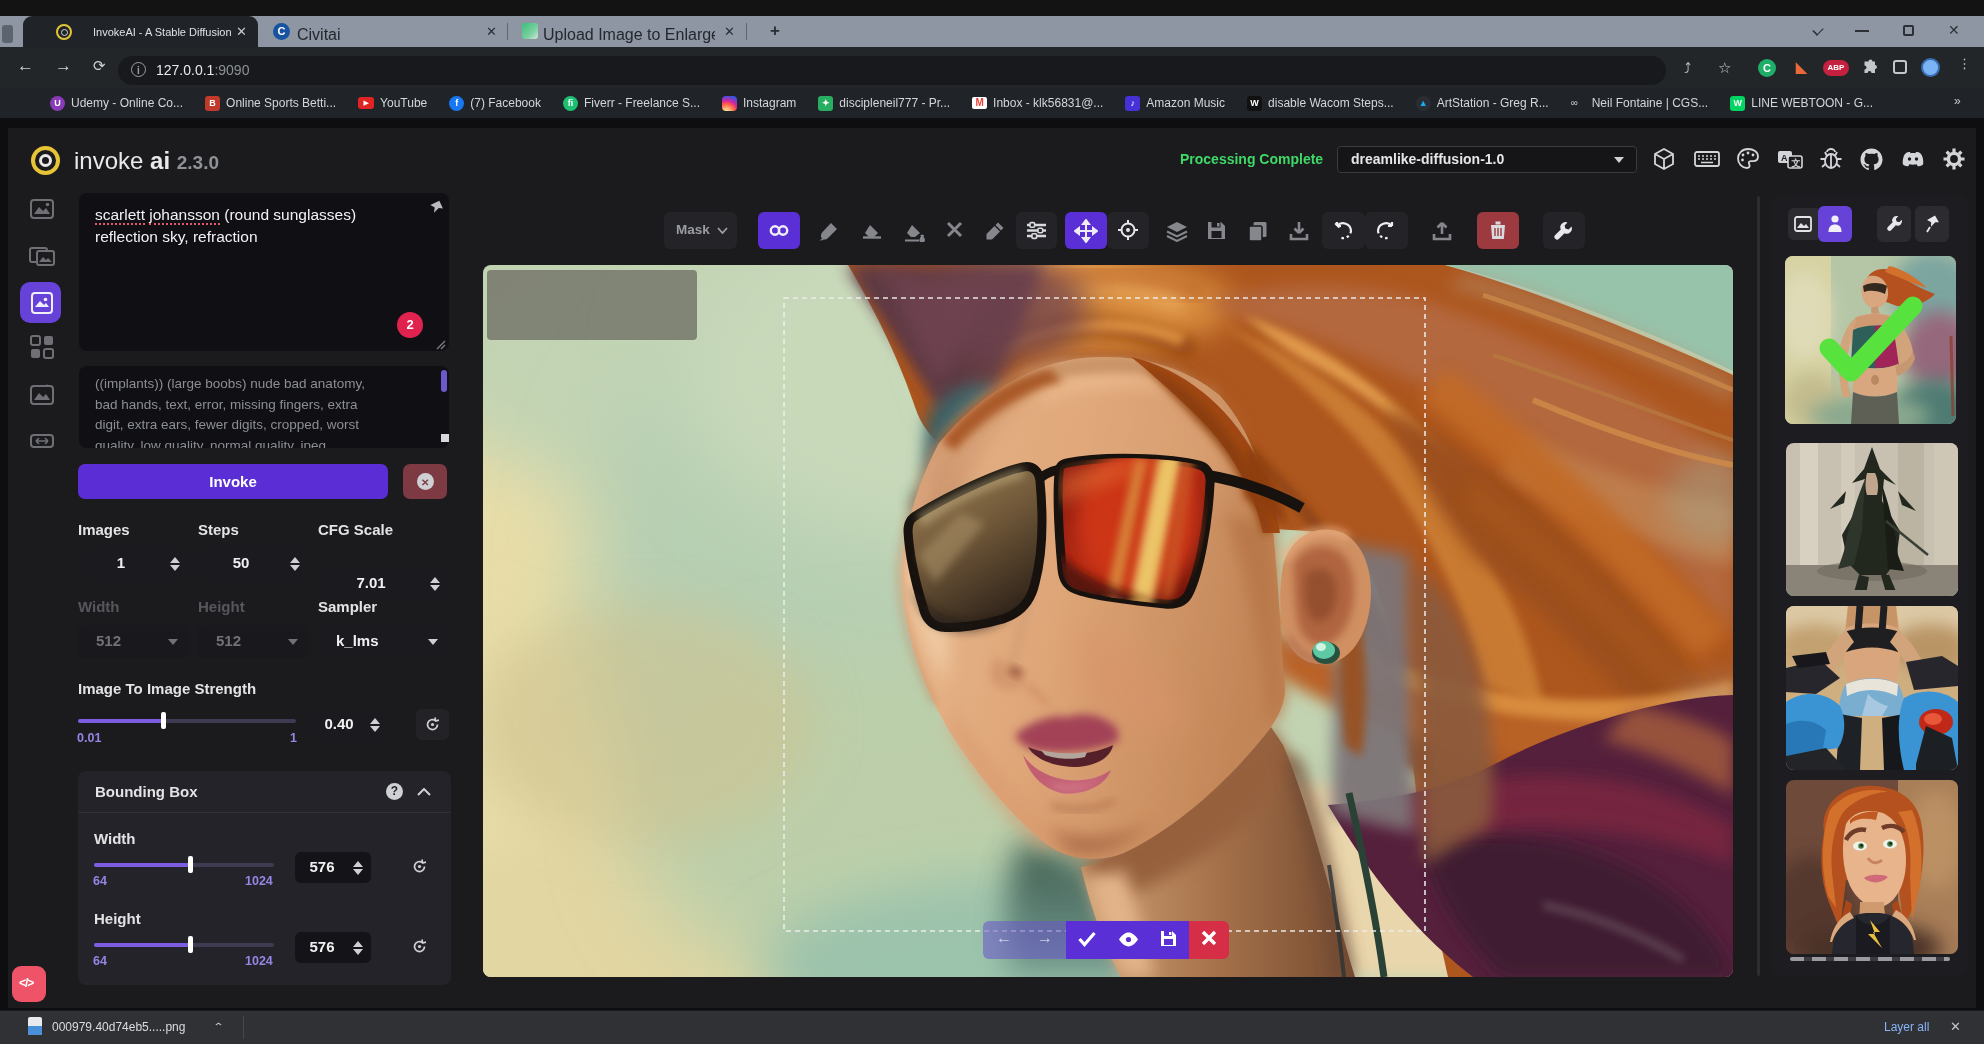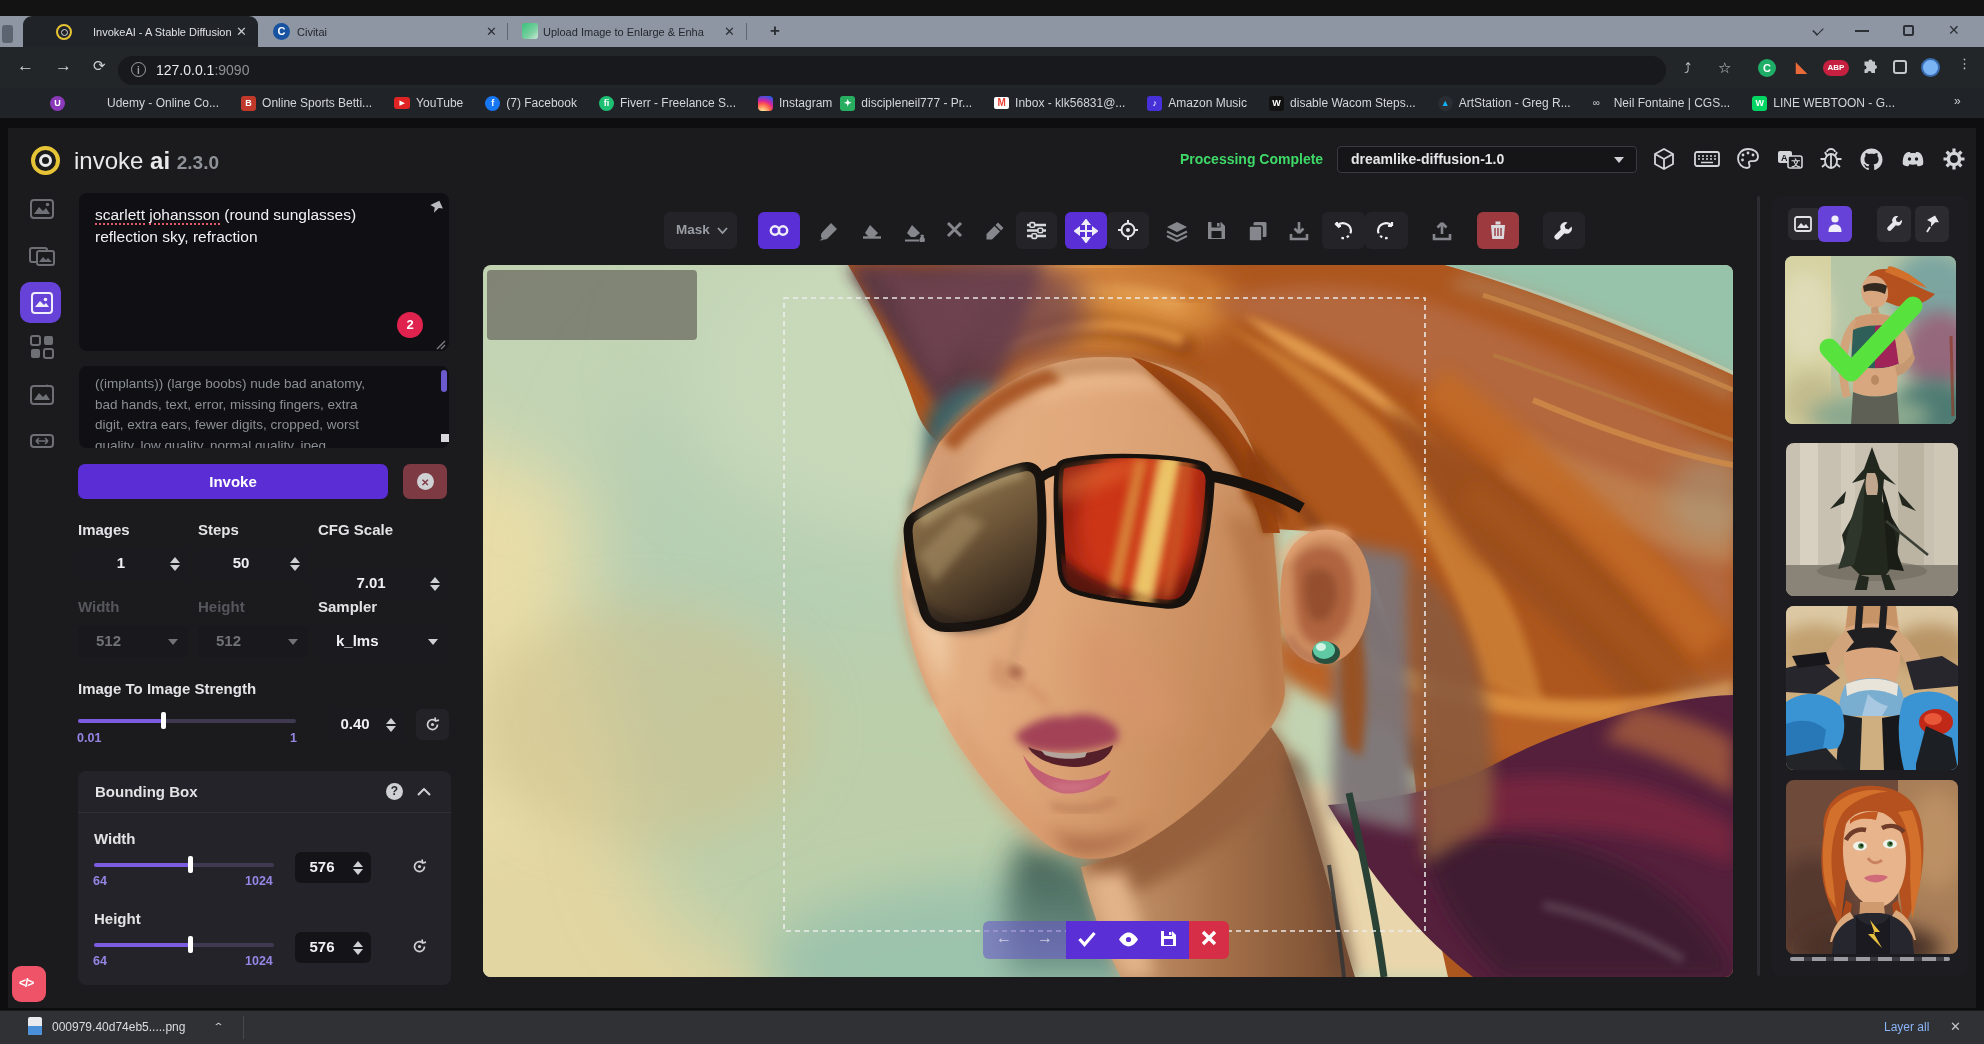--- a/index.html
+++ b/index.html
@@ -11,21 +11,21 @@
   
   #blackstrip { left:0; top:0; width:1984px; height:16px; background:#131313; }
   #frame { left:0; top:16px; width:1984px; height:31px; background:#8e96a3; }
   #toolbar { left:0; top:47px; width:1984px; height:41px; background:#232629; }
   #bookmarks { left:0; top:88px; width:1984px; height:30px; background:#202327; }
   #viewport { left:0; top:118px; width:1984px; height:890px; background:#0e0e11; }
   #dlbar { left:0; top:1010px; width:1984px; height:34px; background:#2f3134; border-top:1px solid #1a1b1d; }
 
   .tab-active { left:23px; top:16px; width:235px; height:31px; background:#202327; border-radius:9px 9px 0 0; }
   .tabtxt { font-size:11px; color:#dfe1e5; white-space:nowrap; }
-  .tabtxt-dark { font-size:11px; color:#24282e; white-space:nowrap; }
+  .tabtxt-dark { font-size:16px; color:#24282e; white-space:nowrap; }
   .x-grey { color:#c7cbd1; font-size:13px; }
   .x-dark { color:#2a2e34; font-size:13px; }
 
   
   .panel-input { background:#101014; border-radius:8px; }
   .num-input { position:absolute; background:#1a1a1f; border-radius:6px; }
   .lbl { position:absolute; font-size:15px; font-weight:bold; color:#e3e3e6; }
   .lbl-dis { color:#56575c; }
   .spin { position:absolute; right:8px; top:50%; transform:translateY(-50%); display:flex; flex-direction:column; gap:2px; }
   .spin i { width:0; height:0; border-left:5px solid transparent; border-right:5px solid transparent; display:block; }
@@ -83,21 +83,21 @@
   <div class="abs" style="left:1893px;top:60px;width:14px;height:14px;border:2px solid #c3c7cc;border-radius:3px;"></div>
   <div class="abs" style="left:1921px;top:58px;width:19px;height:19px;border-radius:50%;background:#7ab4f5;border:2px solid #3a6db0;"></div>
   <div class="abs" style="left:1958px;top:56px;font-size:13px;color:#c3c7cc;">⋮</div>
 
   <div id="bookmarks" class="abs"></div>
   <div id="bm" class="abs" style="left:50px;top:88px;height:30px;display:flex;align-items:center;gap:0;">
       <span style="display:flex;align-items:center;gap:6px;margin-right:22px;white-space:nowrap;">
         <span style="display:flex;align-items:center;">
           <span style="display:inline-block;width:15px;height:15px;border-radius:50%;background:#8a3ab9;color:#fff;font-size:9px;font-weight:bold;text-align:center;line-height:15px;flex:none;">U</span>
         </span>
-        <span style="font-size:12px;color:#d3d6da;margin-left:36px;">Udemy - Online Co...</span>
+        <span style="font-size:12px;color:#d3d6da;">Udemy - Online Co...</span>
       </span>
       <span style="display:flex;align-items:center;gap:6px;margin-right:22px;white-space:nowrap;">
         <span style="display:flex;align-items:center;">
           <span style="display:inline-block;width:15px;height:15px;border-radius:3px;background:#c0392b;color:#fff;font-size:9px;font-weight:bold;text-align:center;line-height:15px;flex:none;">B</span>
         </span>
         <span style="font-size:12px;color:#d3d6da;">Online Sports Betti...</span>
       </span>
       <span style="display:flex;align-items:center;gap:6px;margin-right:22px;white-space:nowrap;">
         <span style="display:flex;align-items:center;">
           <span style="display:inline-block;width:16px;height:12px;border-radius:3px;background:#e02424;color:#fff;font-size:7px;text-align:center;line-height:12px;flex:none;">▶</span>
@@ -109,21 +109,21 @@
           <span style="display:inline-block;width:15px;height:15px;border-radius:50%;background:#1877f2;color:#fff;font-size:9px;font-weight:bold;text-align:center;line-height:15px;flex:none;">f</span>
         </span>
         <span style="font-size:12px;color:#d3d6da;">(7) Facebook</span>
       </span>
       <span style="display:flex;align-items:center;gap:6px;margin-right:22px;white-space:nowrap;">
         <span style="display:flex;align-items:center;">
           <span style="display:inline-block;width:15px;height:15px;border-radius:50%;background:#1dbf73;color:#fff;font-size:9px;font-weight:bold;text-align:center;line-height:15px;flex:none;">fi</span>
         </span>
         <span style="font-size:12px;color:#d3d6da;">Fiverr - Freelance S...</span>
       </span>
-      <span style="display:flex;align-items:center;gap:6px;margin-right:8px;white-space:nowrap;">
+      <span style="display:flex;align-items:center;gap:6px;margin-right:22px;white-space:nowrap;">
         <span style="display:flex;align-items:center;">
           <span style="display:inline-block;width:15px;height:15px;border-radius:4px;background:radial-gradient(circle at 30% 110%,#fdf497 5%,#fd5949 45%,#d6249f 60%,#285aeb 90%);flex:none;"></span>
         </span>
         <span style="font-size:12px;color:#d3d6da;">Instagram</span>
       </span>
       <span style="display:flex;align-items:center;gap:6px;margin-right:22px;white-space:nowrap;">
         <span style="display:flex;align-items:center;">
           <span style="display:inline-block;width:15px;height:15px;border-radius:3px;background:#27ae60;color:#fff;font-size:9px;font-weight:bold;text-align:center;line-height:15px;flex:none;">✦</span>
         </span>
         <span style="font-size:12px;color:#d3d6da;">discipleneil777 - Pr...</span>
@@ -317,21 +317,21 @@
       <span style="position:absolute;left:18px;top:7px;font-size:15px;font-weight:bold;color:#f0f0f2;">k_lms</span>
       <span class="chev" style="position:absolute;right:10px;top:14px;"></span>
     </div>
 
   <div class="lbl" style="left:78px;top:680px;">Image To Image Strength</div>
   <div class="abs" style="left:78px;top:719px;width:218px;height:4px;background:#3f3a52;border-radius:2px;"></div>
   <div class="abs" style="left:78px;top:719px;width:86px;height:4px;background:#7c5ce0;border-radius:2px;"></div>
   <div class="abs" style="left:161px;top:712px;width:5px;height:17px;background:#fff;border-radius:2px;"></div>
   <div class="abs" style="left:77px;top:731px;font-size:12.5px;font-weight:bold;color:#9486e4;">0.01</div>
   <div class="abs" style="left:290px;top:731px;font-size:12.5px;font-weight:bold;color:#9486e4;">1</div>
-  <div class="num-input" style="left:328px;top:709px;width:76px;height:31px;">
+  <div class="num-input" style="left:312px;top:709px;width:76px;height:31px;">
       <span style="position:absolute;left:0;right:22px;top:6px;text-align:center;font-size:15px;font-weight:bold;color:#f0f0f2;">0.40</span>
       <span class="spin">
         <i class="up"></i>
         <i class="dn"></i>
       </span>
     </div>
   <div class="num-input" style="left:416px;top:709px;width:33px;height:31px;background:#232327;"></div>
   <svg class="abs" style="left:424px;top:716px;" width="17" height="17" viewBox="0 0 17 17">
       <path d="M13.5 8.5 a5 5 0 1 1 -2.2-4.1" fill="none" stroke="#cfd0d4" stroke-width="1.7"></path>
       <path d="M11 1.5 L11.6 5 L15 4.2" fill="none" stroke="#cfd0d4" stroke-width="1.7"></path>

